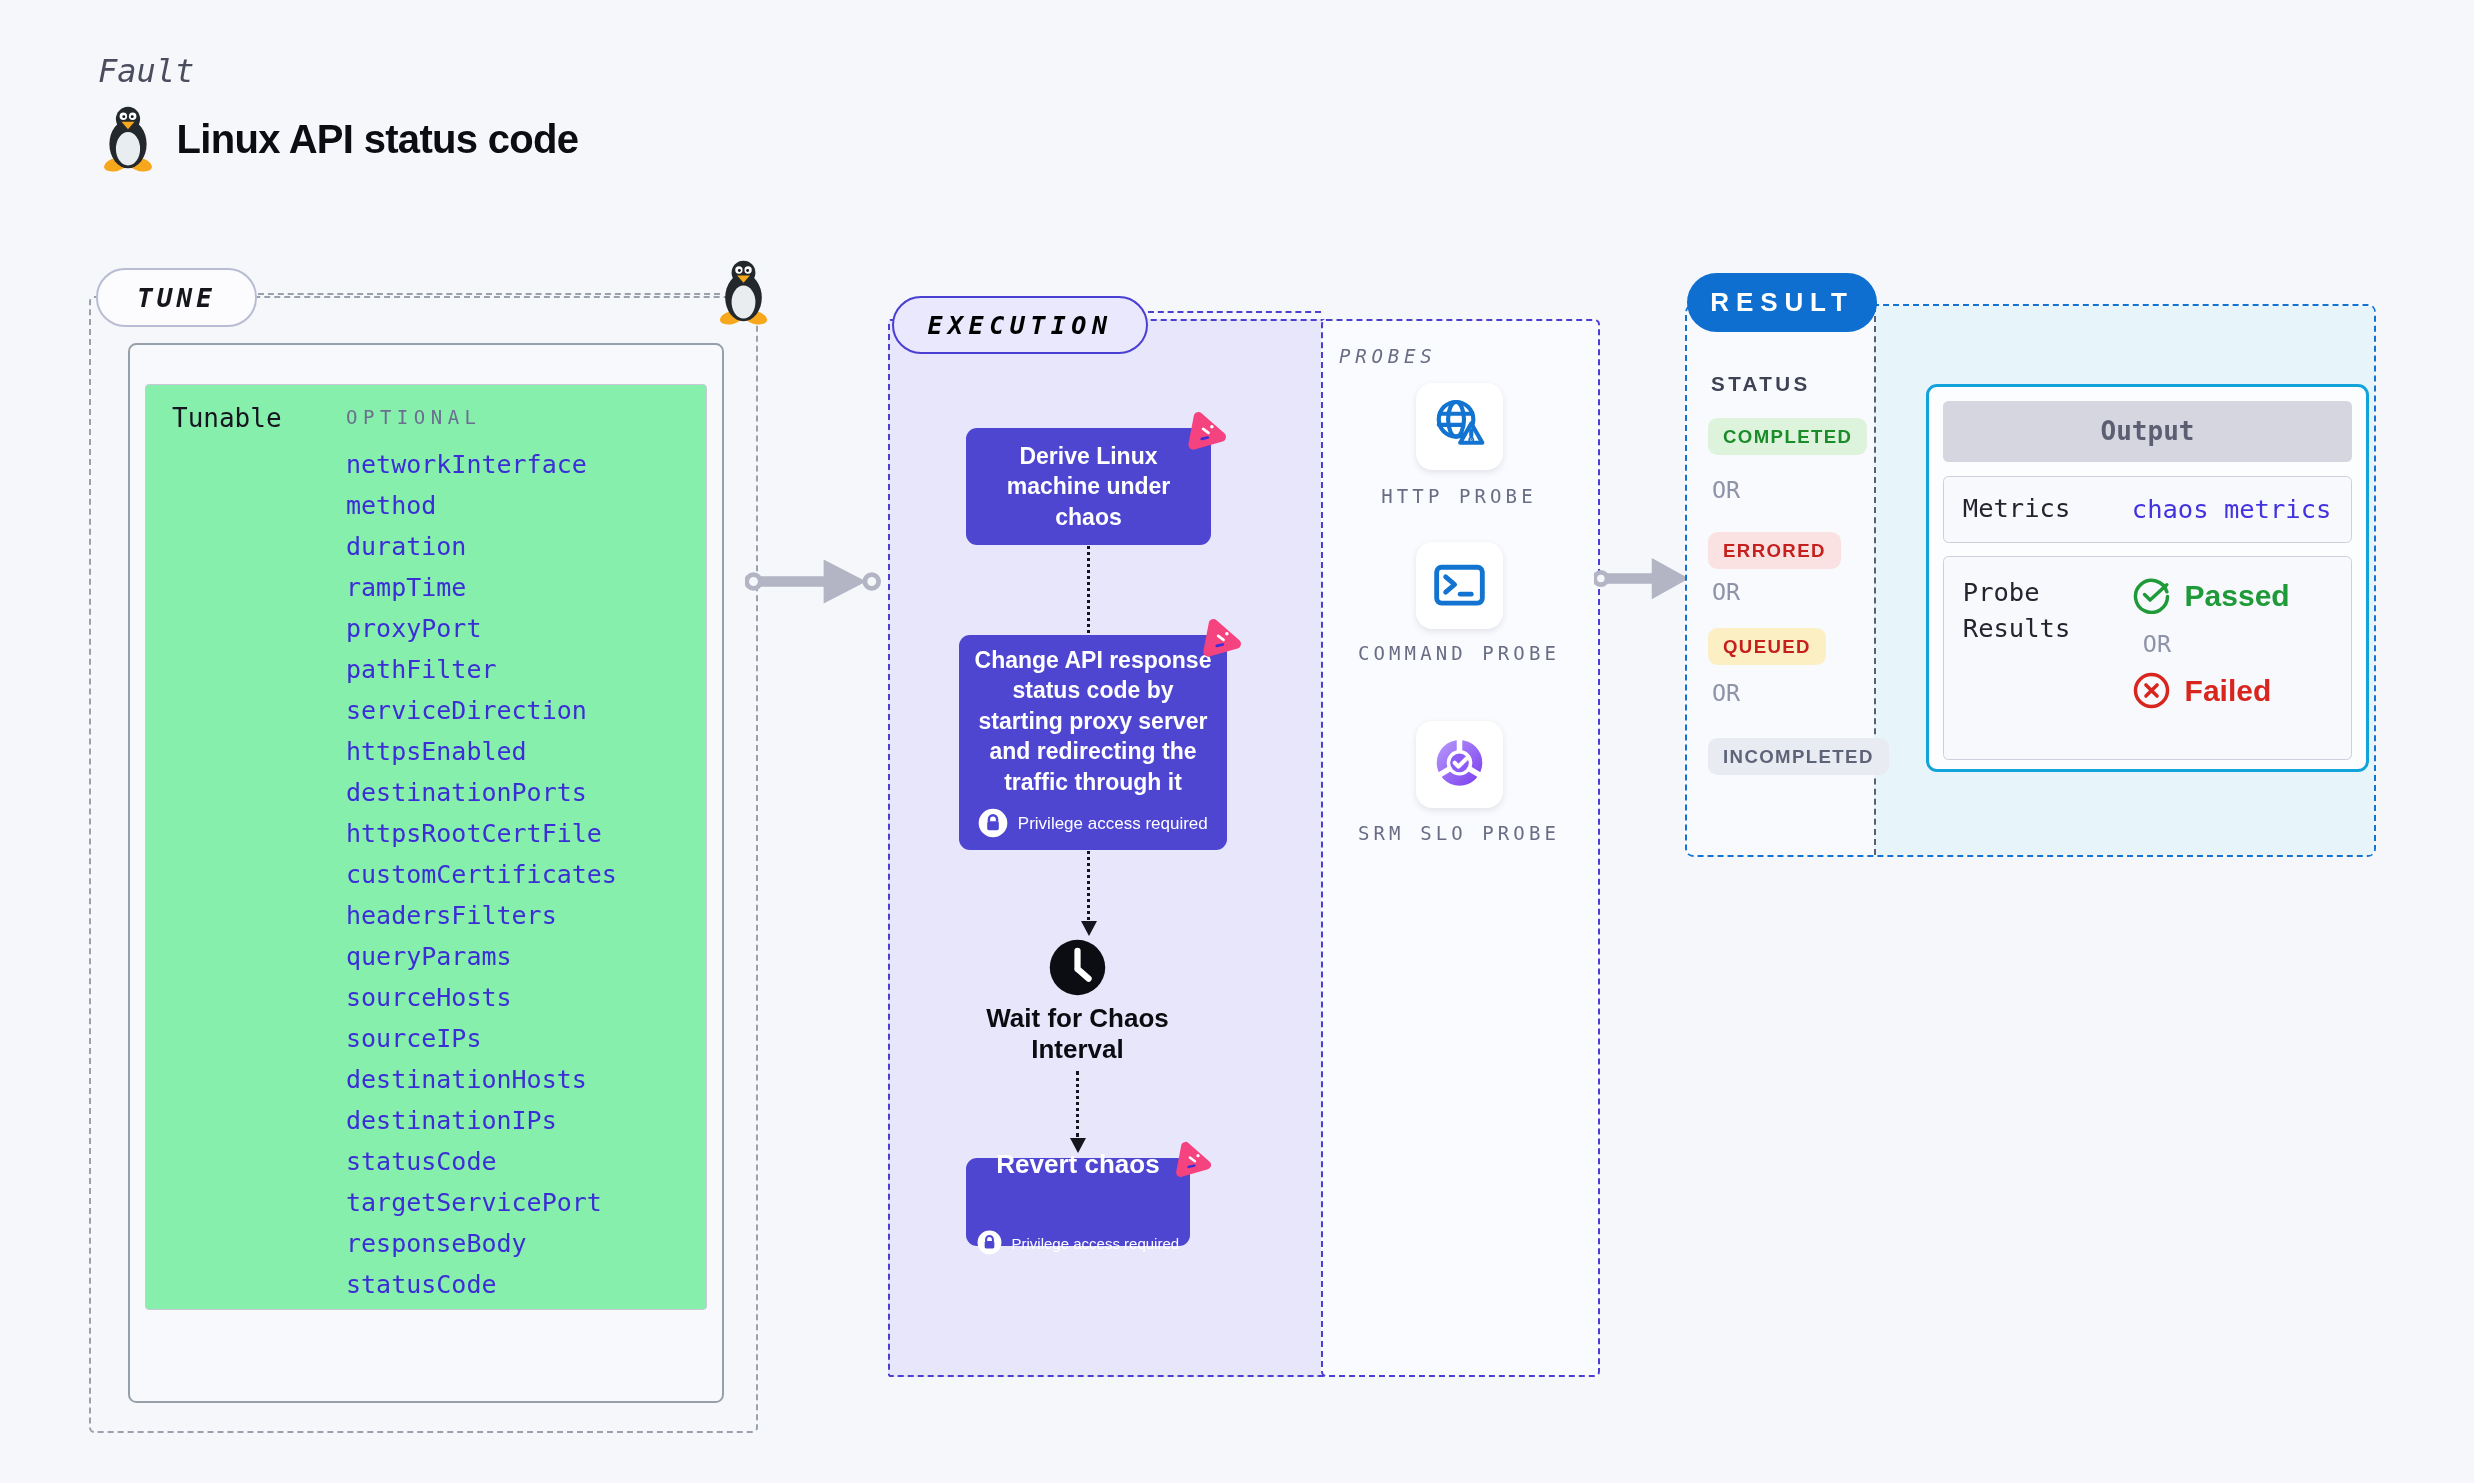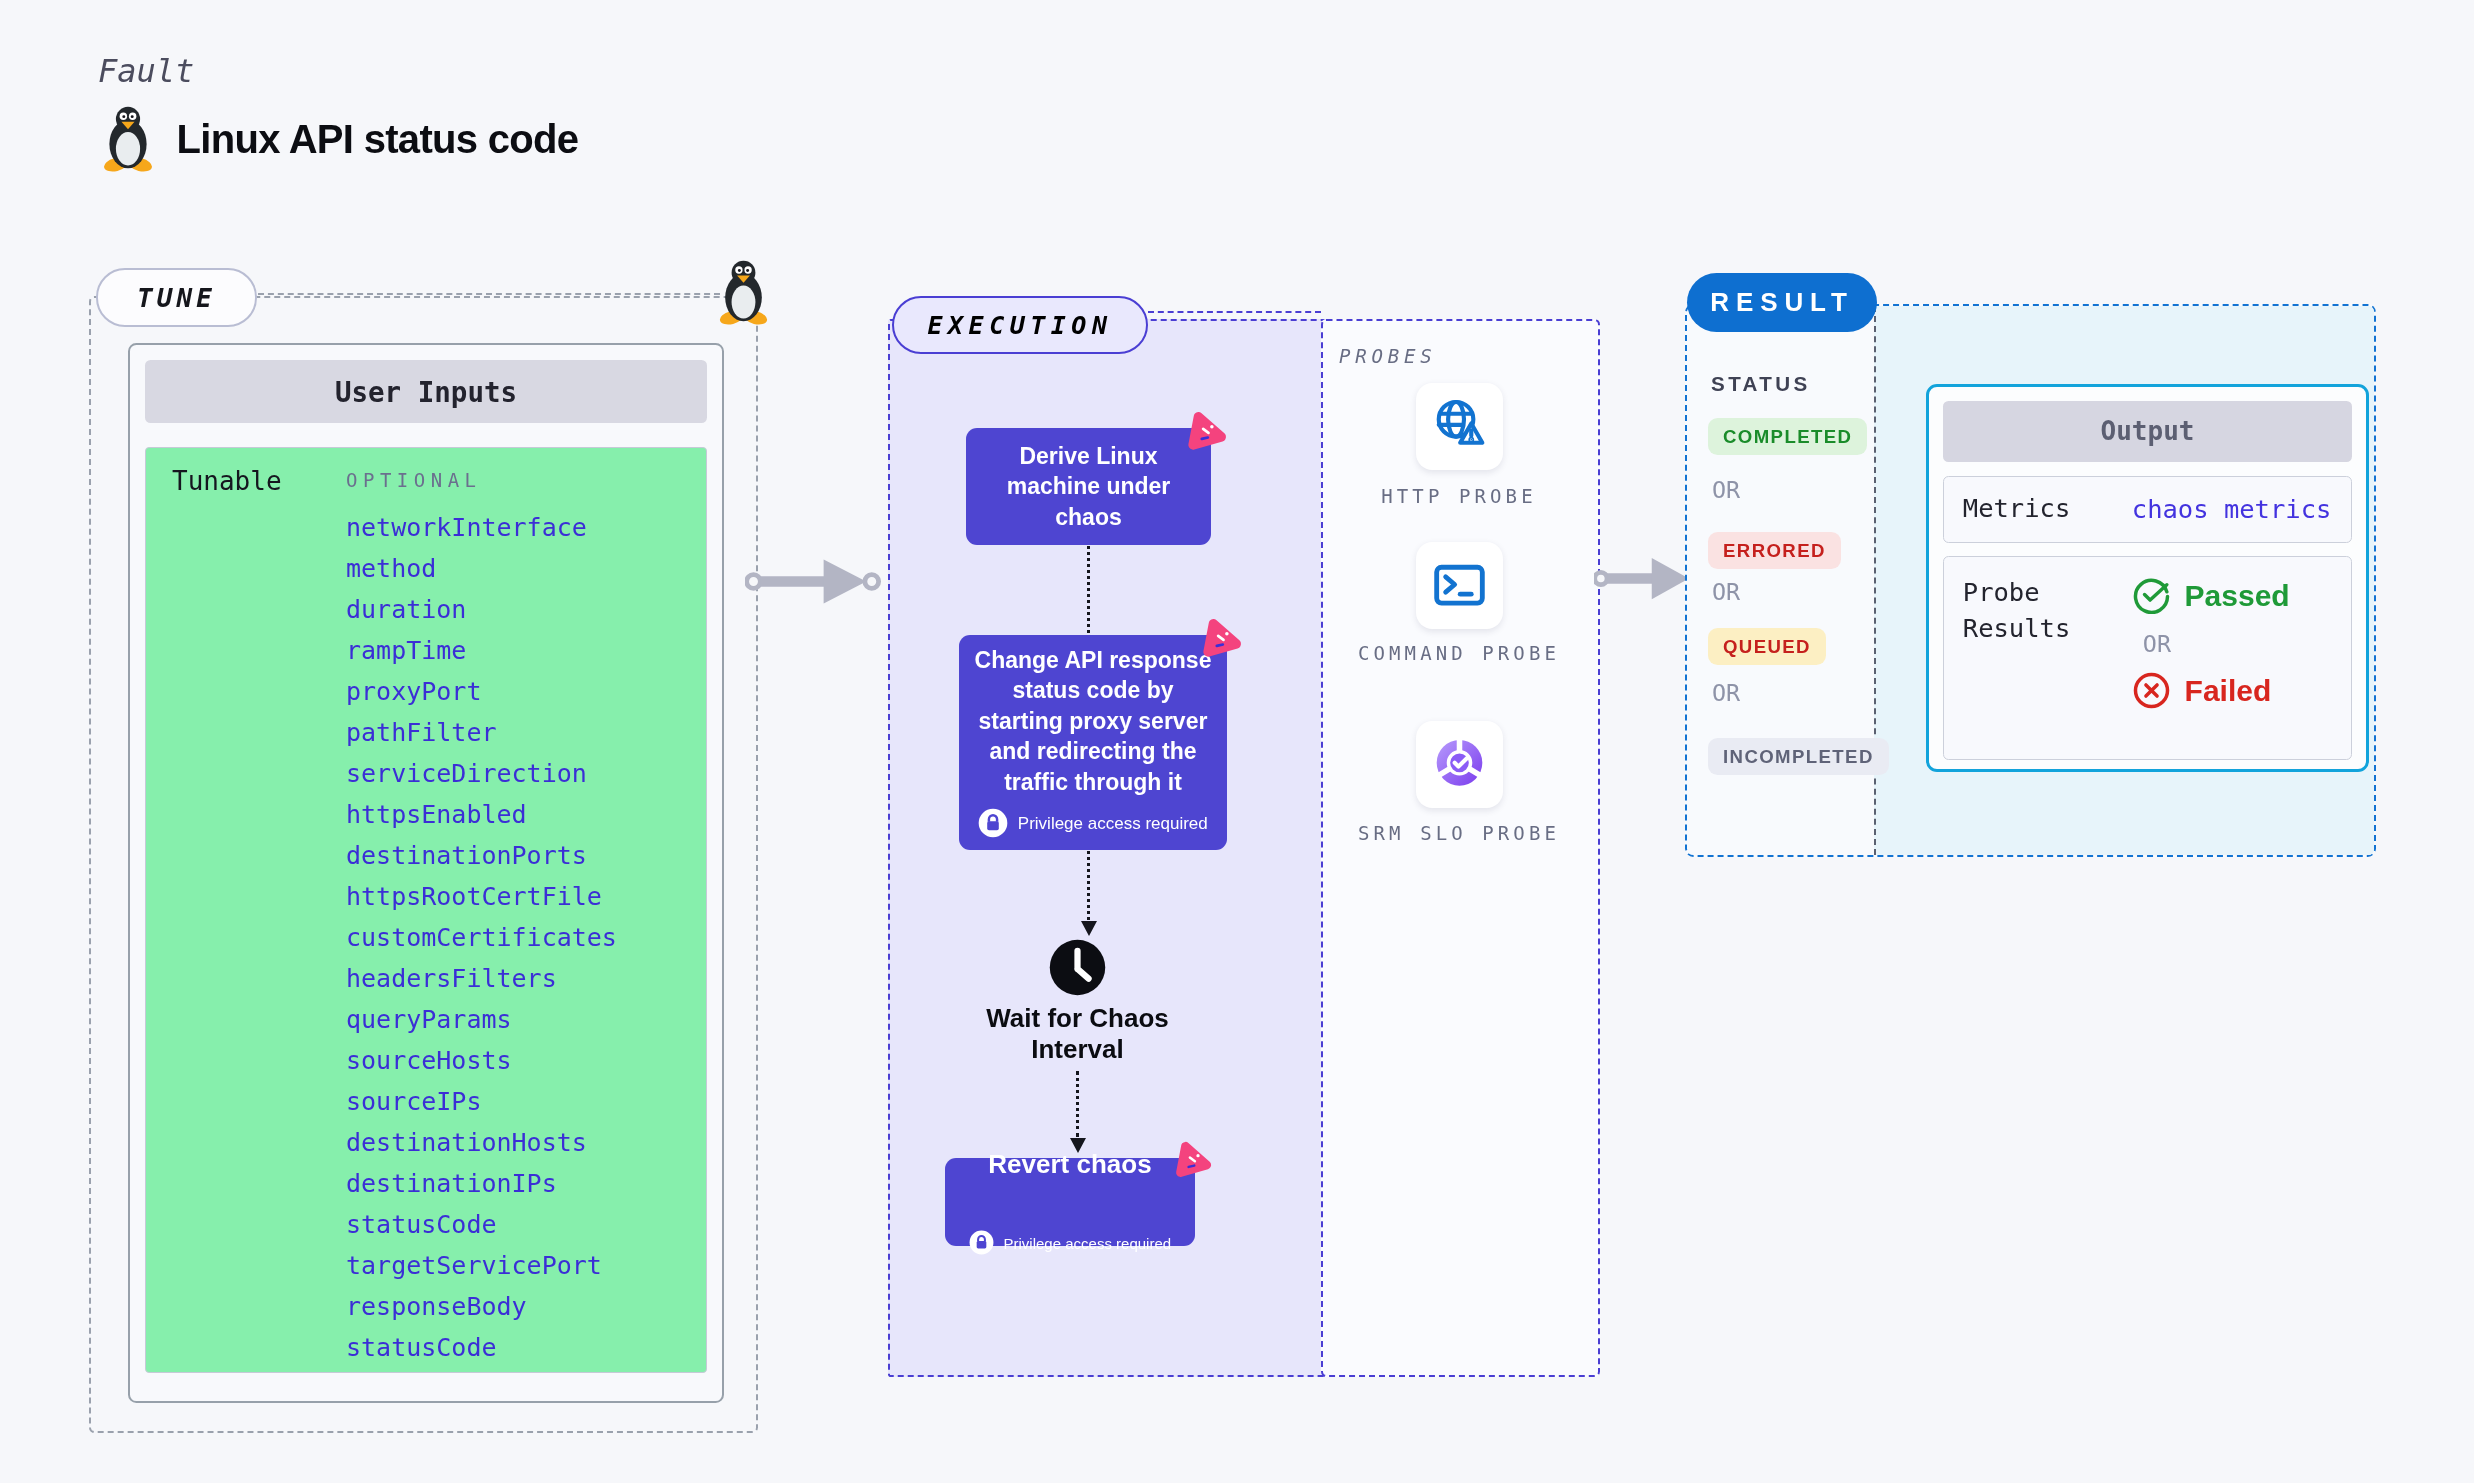--- a/index.html
+++ b/index.html
@@ -39,21 +39,21 @@
   #exec-panel{left:888px;top:319px;width:434px;height:1054px;background:#e7e6fb;border:2.1px dashed #4a3ed3;border-radius:2.8px;}
   #exec-pill{left:892px;top:296px;width:252px;height:54px;background:#e9e8fd;border:2.8px solid #4a3ed3;border-radius:30px;
              display:flex;align-items:center;justify-content:center;font-family:"DejaVu Sans Mono",monospace;
              font-weight:700;font-size:25px;letter-spacing:5.5px;color:#000000;z-index:3;}
   #exec-connector{left:1148px;top:311px;width:173px;height:0;border-top:2.8px dashed #4a3ed3;}
   .node{background:#4e45d1;border-radius:11px;color:#ffffff;display:flex;flex-direction:column;
         align-items:center;justify-content:center;text-align:center;z-index:2;}
   .node-text{font-weight:700;font-size:23px;line-height:1.32;}
   #node1{left:966px;top:428px;width:245px;height:117px;padding:0 16.5px;box-sizing:border-box;}
   #node2{left:959px;top:635px;width:268px;height:215px;padding:0 12.4px;box-sizing:border-box;}
-  #node3{left:945px;top:1158px;width:250px;height:88px;gap:44px;}
+  #node3{left:966px;top:1158px;width:224px;height:88px;gap:44px;}
   #node3 .node-text{font-size:26px;}
   .privilege-row{display:flex;align-items:center;gap:9.6px;margin-top:11px;}
   .privilege-note{font-size:17px;font-weight:400;color:#ffffff;}
   #node3 .privilege-note{font-size:15px;}
   .corner-badge{z-index:4;}
   #badge1{left:1185px;top:410px;}
   #badge2{left:1200px;top:617px;}
   #badge3{left:1173px;top:1140px;}
   .dotconn{width:0;border-left:3.4px dotted #15161d;}
   #dotconn1{left:1087px;top:546px;height:87px;}
@@ -173,21 +173,20 @@
   <div class="abs" id="tune-box"></div>
   <div class="abs" id="tune-connector"></div>
   <div class="abs mono" id="tune-pill">TUNE</div>
   <span class="abs" id="tune-penguin">
     <svg width="55" height="66" viewBox="0 0 60 72">
         <use href="#tux"></use>
       </svg>
   </span>
 
   <div class="abs" id="inner-box">
-    <div id="user-inputs-header">User Inputs</div>
     <div id="params-box">
       <div id="tunable-label">Tunable</div>
       <div id="optional-label">OPTIONAL</div>
       <div id="param-list">
         <div class="param">networkInterface</div>
         <div class="param">method</div>
         <div class="param">duration</div>
         <div class="param">rampTime</div>
         <div class="param">proxyPort</div>
         <div class="param">pathFilter</div>

